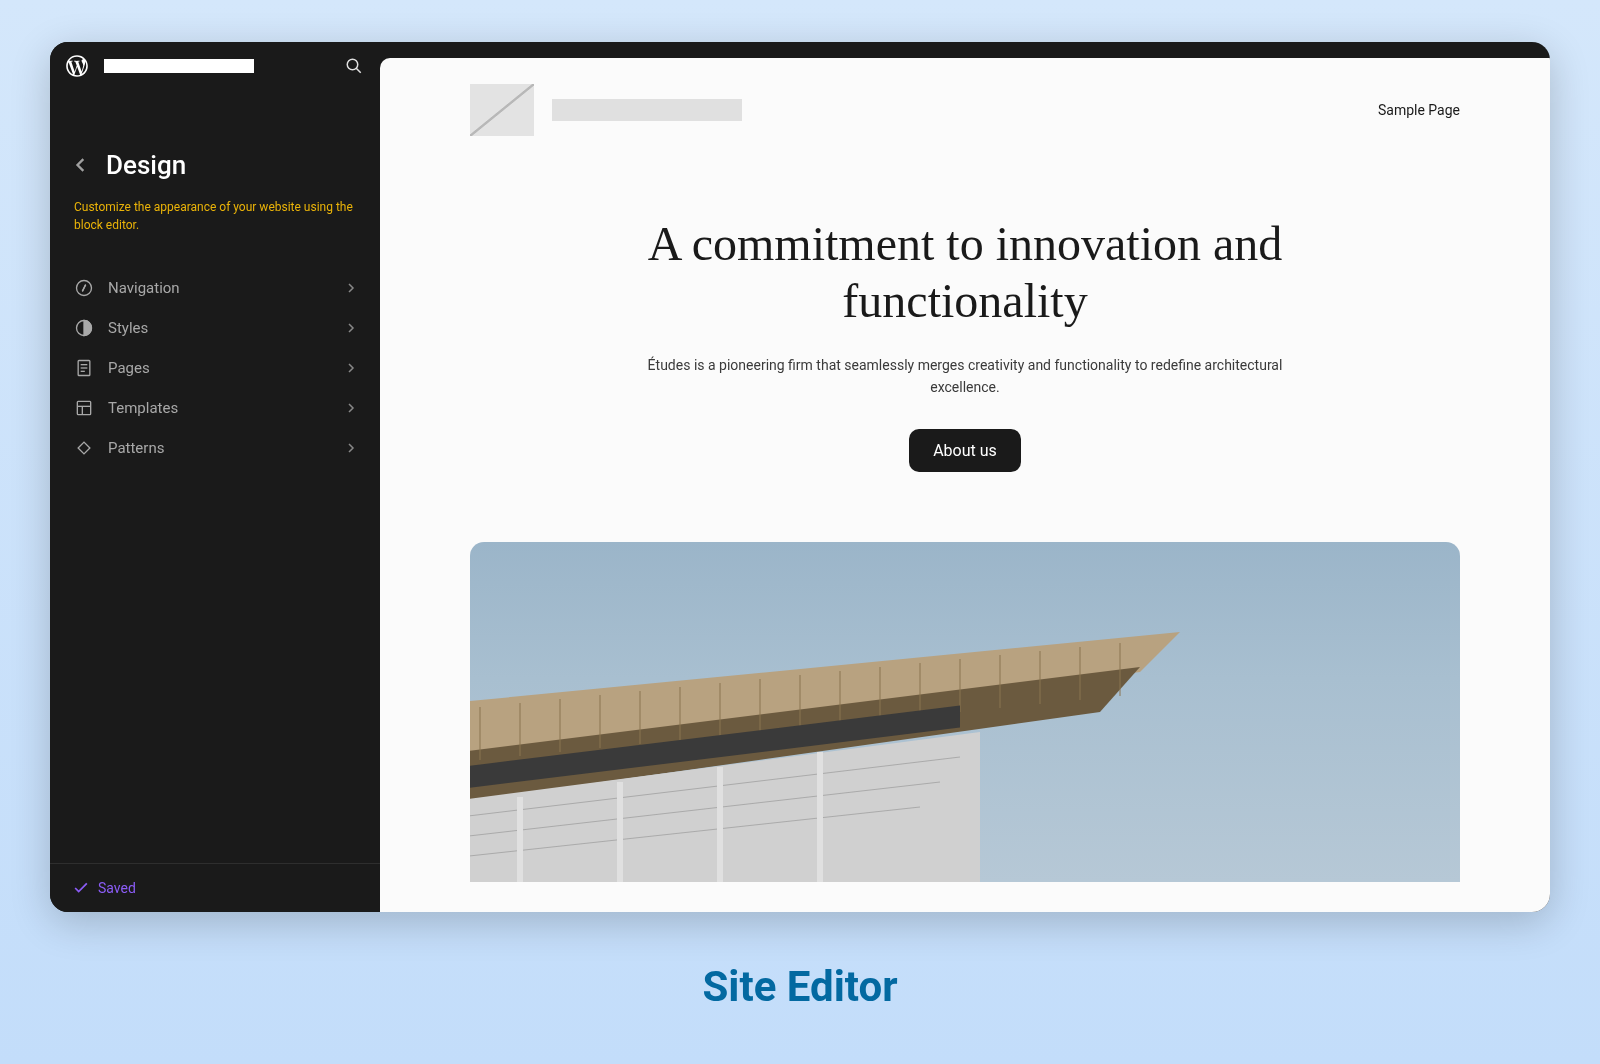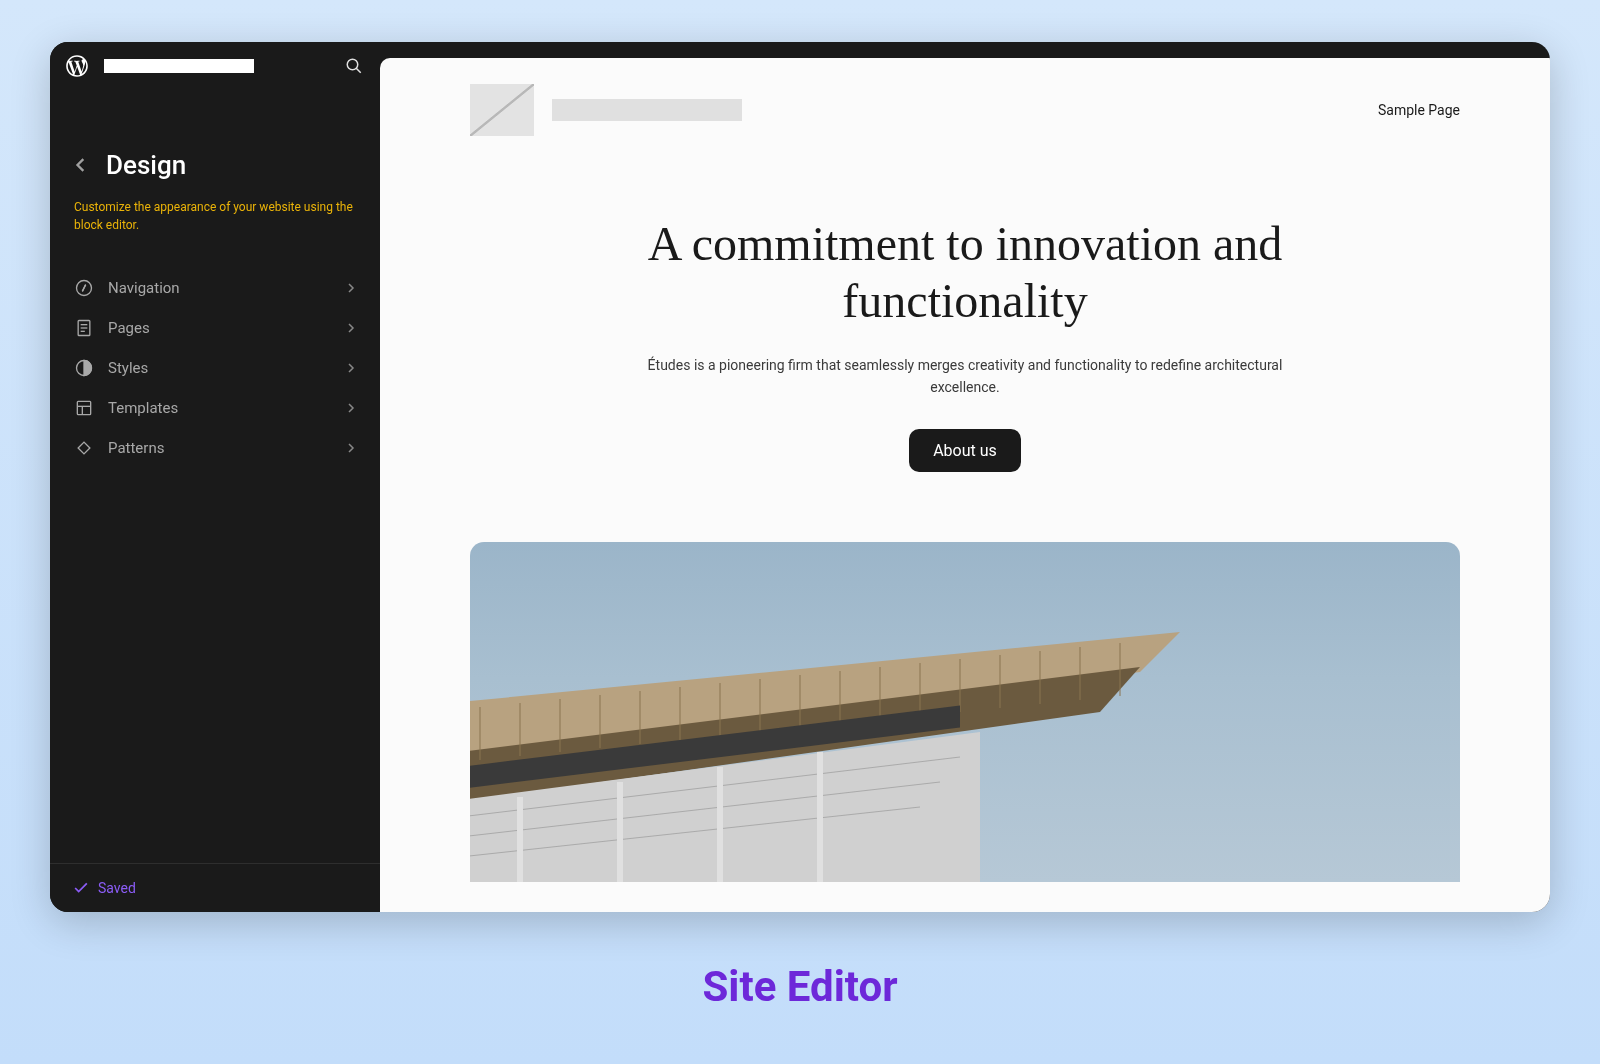--- a/index.html
+++ b/index.html
@@ -211,21 +211,21 @@
     .roof-dark {
       fill: #6b5a3f;
     }
     .building-base {
       fill: #d0d0d0;
     }
     .caption {
       margin-top: 50px;
       font-size: 42px;
       font-weight: 700;
-      color: #6d28d9;
+      color: #0369a1;
       text-align: center;
     }
   </style>
 </head>
 <body>
 
 <div class="window">
   <aside class="sidebar">
     <div class="topbar">
       <svg class="wp-logo" viewBox="0 0 24 24" fill="currentColor">
@@ -257,36 +257,36 @@
             <polygon points="14,8 10,16 12,12" fill="currentColor"></polygon>
             <polygon points="10,16 14,8 12,12" fill="currentColor"></polygon>
           </svg>
         <span class="menu-label">Navigation</span>
         <svg class="menu-chevron" viewBox="0 0 10 10" fill="none" stroke="currentColor" stroke-width="1.5">
             <polyline points="3,1 7,5 3,9"></polyline>
           </svg>
       </div>
       <div class="menu-item">
         <svg class="menu-icon" viewBox="0 0 24 24" fill="none" stroke="currentColor" stroke-width="1.6">
+            <circle cx="12" cy="12" r="9"></circle>
+            <path d="M12 3 A9 9 0 0 1 12 21 Z" fill="currentColor"></path>
+          </svg>
+        <span class="menu-label">Styles</span>
+        <svg class="menu-chevron" viewBox="0 0 10 10" fill="none" stroke="currentColor" stroke-width="1.5">
+            <polyline points="3,1 7,5 3,9"></polyline>
+          </svg>
+      </div>
+      <div class="menu-item">
+        <svg class="menu-icon" viewBox="0 0 24 24" fill="none" stroke="currentColor" stroke-width="1.6">
             <rect x="5" y="3" width="14" height="18" rx="1"></rect>
             <line x1="8" y1="8" x2="16" y2="8"></line>
             <line x1="8" y1="12" x2="16" y2="12"></line>
             <line x1="8" y1="16" x2="13" y2="16"></line>
           </svg>
         <span class="menu-label">Pages</span>
-        <svg class="menu-chevron" viewBox="0 0 10 10" fill="none" stroke="currentColor" stroke-width="1.5">
-            <polyline points="3,1 7,5 3,9"></polyline>
-          </svg>
-      </div>
-      <div class="menu-item">
-        <svg class="menu-icon" viewBox="0 0 24 24" fill="none" stroke="currentColor" stroke-width="1.6">
-            <circle cx="12" cy="12" r="9"></circle>
-            <path d="M12 3 A9 9 0 0 1 12 21 Z" fill="currentColor"></path>
-          </svg>
-        <span class="menu-label">Styles</span>
         <svg class="menu-chevron" viewBox="0 0 10 10" fill="none" stroke="currentColor" stroke-width="1.5">
             <polyline points="3,1 7,5 3,9"></polyline>
           </svg>
       </div>
       <div class="menu-item">
         <svg class="menu-icon" viewBox="0 0 24 24" fill="none" stroke="currentColor" stroke-width="1.6">
             <rect x="4" y="4" width="16" height="16" rx="1"></rect>
             <line x1="4" y1="10" x2="20" y2="10"></line>
             <line x1="10" y1="10" x2="10" y2="20"></line>
           </svg>

